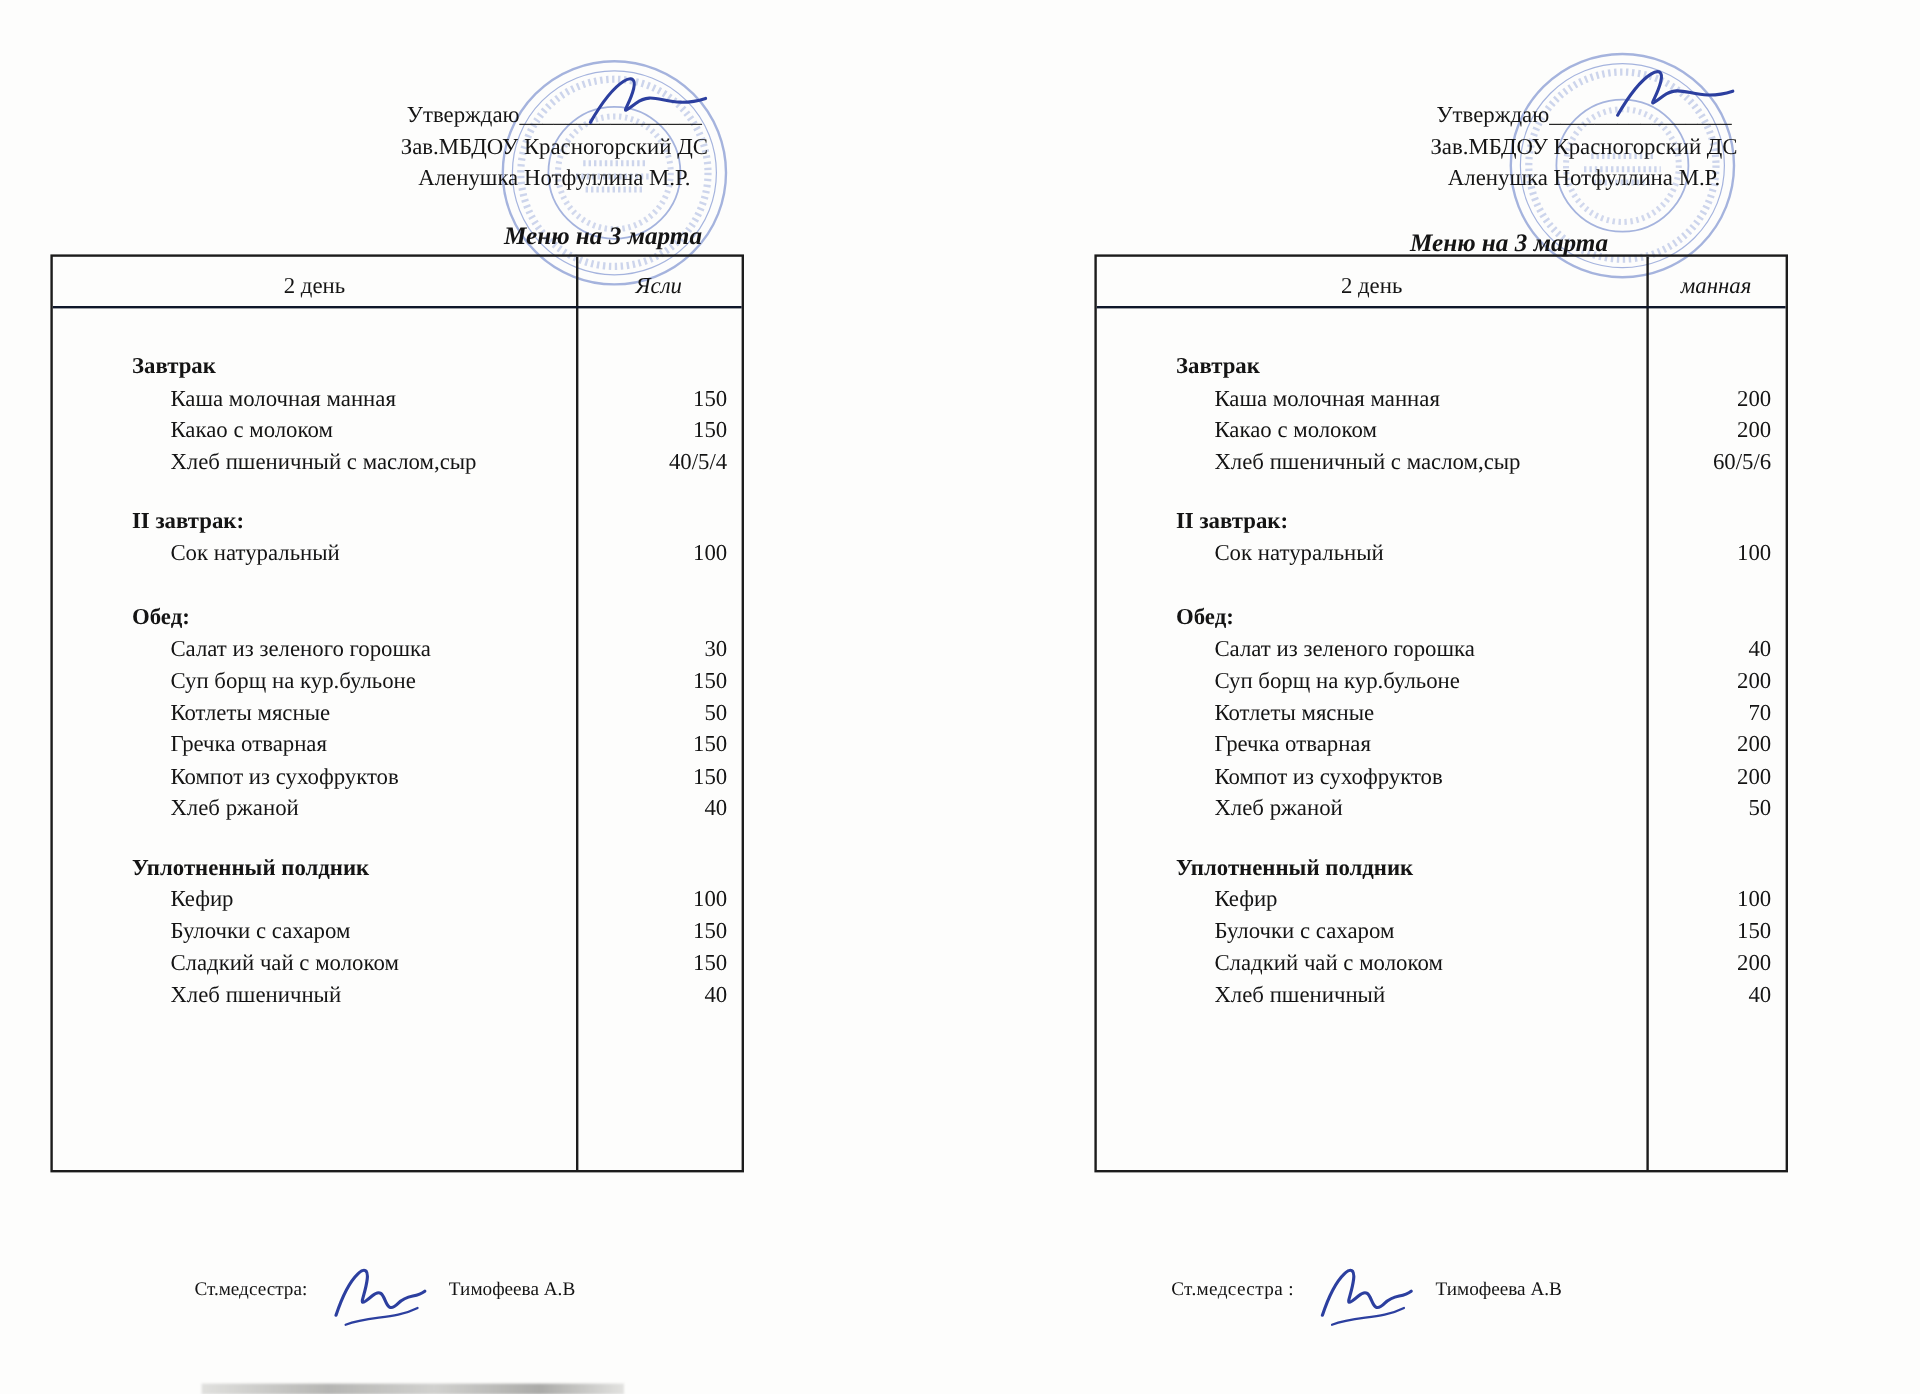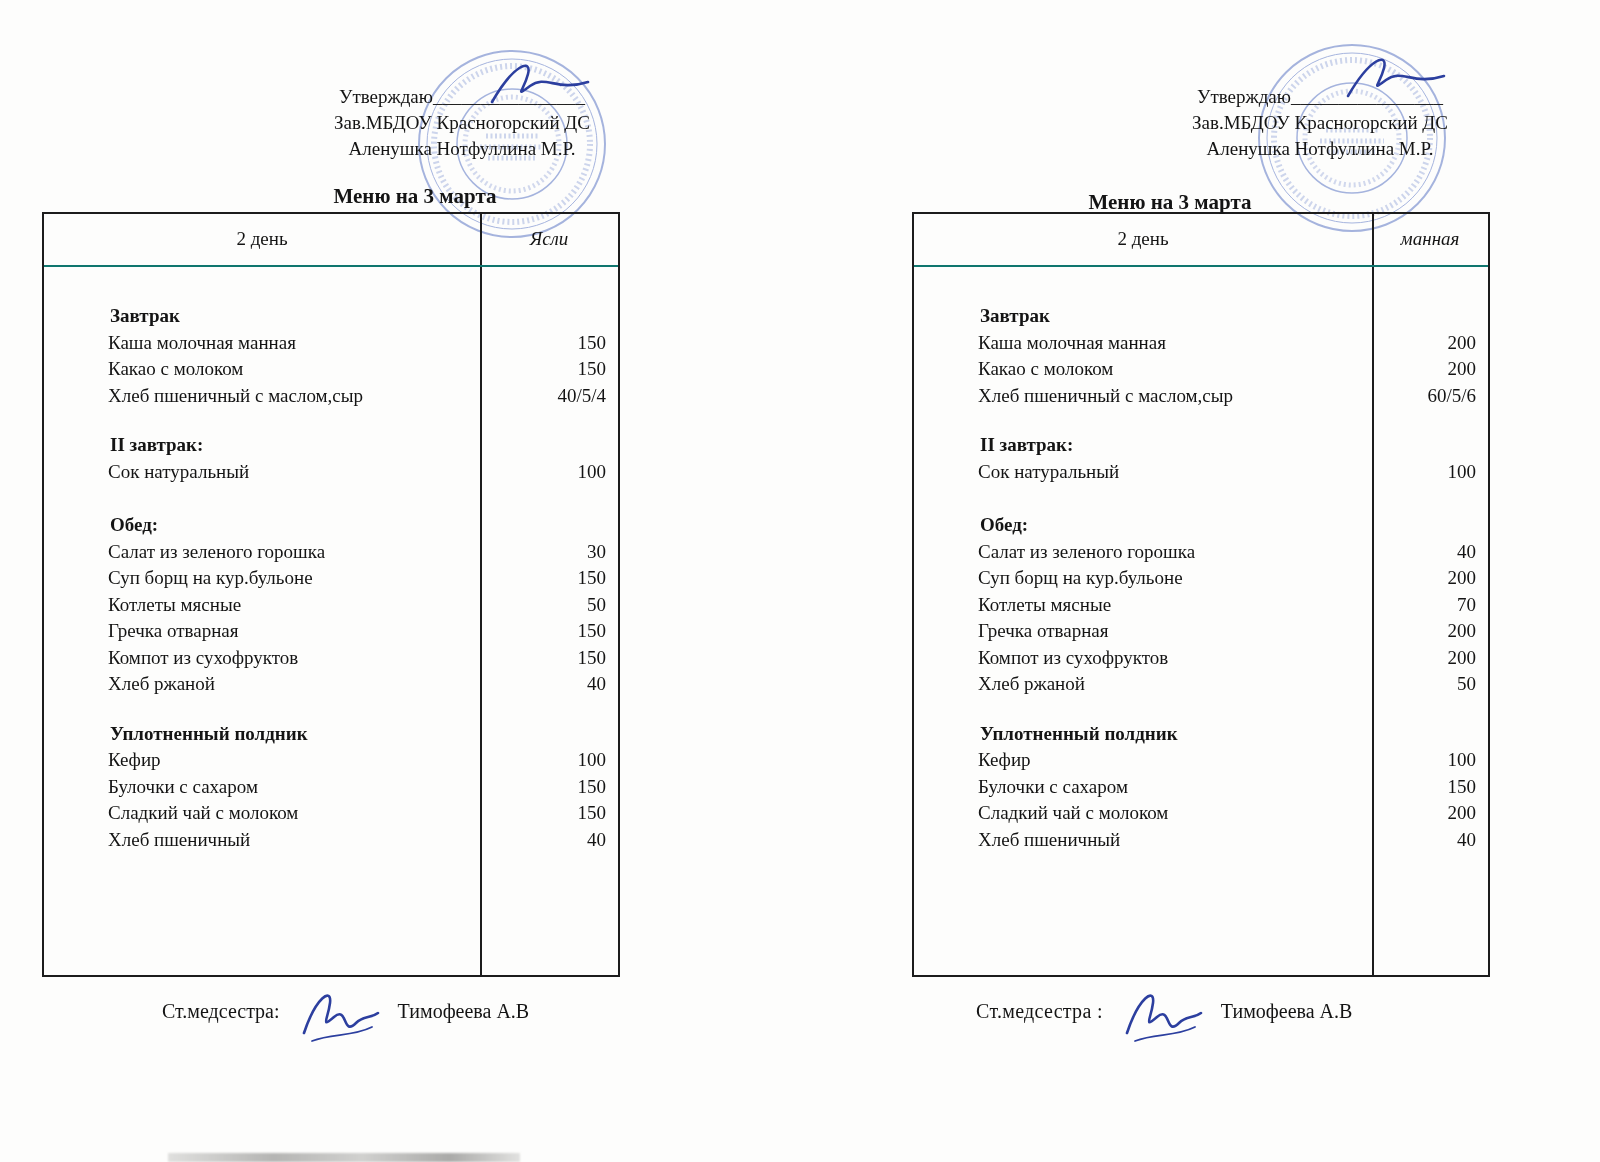--- a/index.html
+++ b/index.html
@@ -28,54 +28,54 @@
     text-align: center; font-size: 19px; line-height: 26px; z-index: 2;
   }
   .m0 .approval { left: 262px; }
   .m1 .approval { left: 250px; }
 
   .hdr-sig { position: absolute; z-index: 3; }
   .m0 .hdr-sig { left: 442px; top: 56px; }
   .m1 .hdr-sig { left: 428px; top: 50px; }
 
   .title {
-    position: absolute; width: 340px; text-align: center;
-    font-size: 21px; font-weight: bold; z-index: 2;
+    position: absolute; width: 340px; text-align: right;
+    font-size: 21px; font-weight: bold; z-index: 2; font-style: italic;
   }
   .m0 .title { left: 203px; top: 184px; }
   .m1 .title { left: 88px; top: 190px; }
 
   
   .mtable {
     position: absolute; top: 212px; left: 0;
     width: 578px; height: 765px;
     border: 2px solid #1c1c1c; z-index: 1;
   }
   .m0 .mtable { --div: 436px; }
   .m1 .mtable { --div: 458px; }
 
-  .thead { position: relative; height: 53px; border-bottom: 2px solid #0f766e; font-size: 19px; }
+  .thead { position: relative; height: 43px; border-bottom: 2px solid #0f172a; font-size: 19px; }
   .th1 { position: absolute; left: 0; top: 14px; width: var(--div); text-align: center; }
   .th2 { position: absolute; left: var(--div); right: 0; top: 14px; text-align: center; font-style: italic; }
   .vline { position: absolute; top: 0; bottom: 0; left: var(--div); border-left: 2px solid #1c1c1c; }
 
   .tbody { position: relative; padding-top: 36px; font-size: 19px; line-height: 26.5px; z-index: 1; }
   .section { margin-top: 23px; }
   .section:nth-child(1) { margin-top: 0; }
   .section:nth-child(3) { margin-top: 27px; }
   .section:nth-child(4) { }
   .sec-heading { font-weight: bold; padding-left: 66px; }
   .item-row { position: relative; }
-  .item-name { width: var(--div); padding-left: 64px; }
+  .item-name { width: var(--div); padding-left: 98px; }
   .item-portion { position: absolute; top: 0; left: var(--div); right: 12px; text-align: right; }
 
   
   .footer {
-    position: absolute; top: 977px; display: flex; align-items: center;
-    font-size: 20px; z-index: 2;
+    position: absolute; top: 1040px; display: flex; align-items: center;
+    font-size: 16px; z-index: 2;
   }
   .m0 .footer { left: 120px; }
   .m1 .footer { left: 64px; }
   .footer .sig { margin: 0 16px; position: relative; top: 6px; }
   .m1 .footer .f-label { letter-spacing: .3px; }
 
   
   .artifact {
     position: absolute; left: 168px; top: 1153px; width: 352px; height: 9px;
     background: linear-gradient(to right, #d6d6d4, #9d9d9b 30%, #c2c2c0 55%, #8f8f8d 80%, #d9d9d7);

